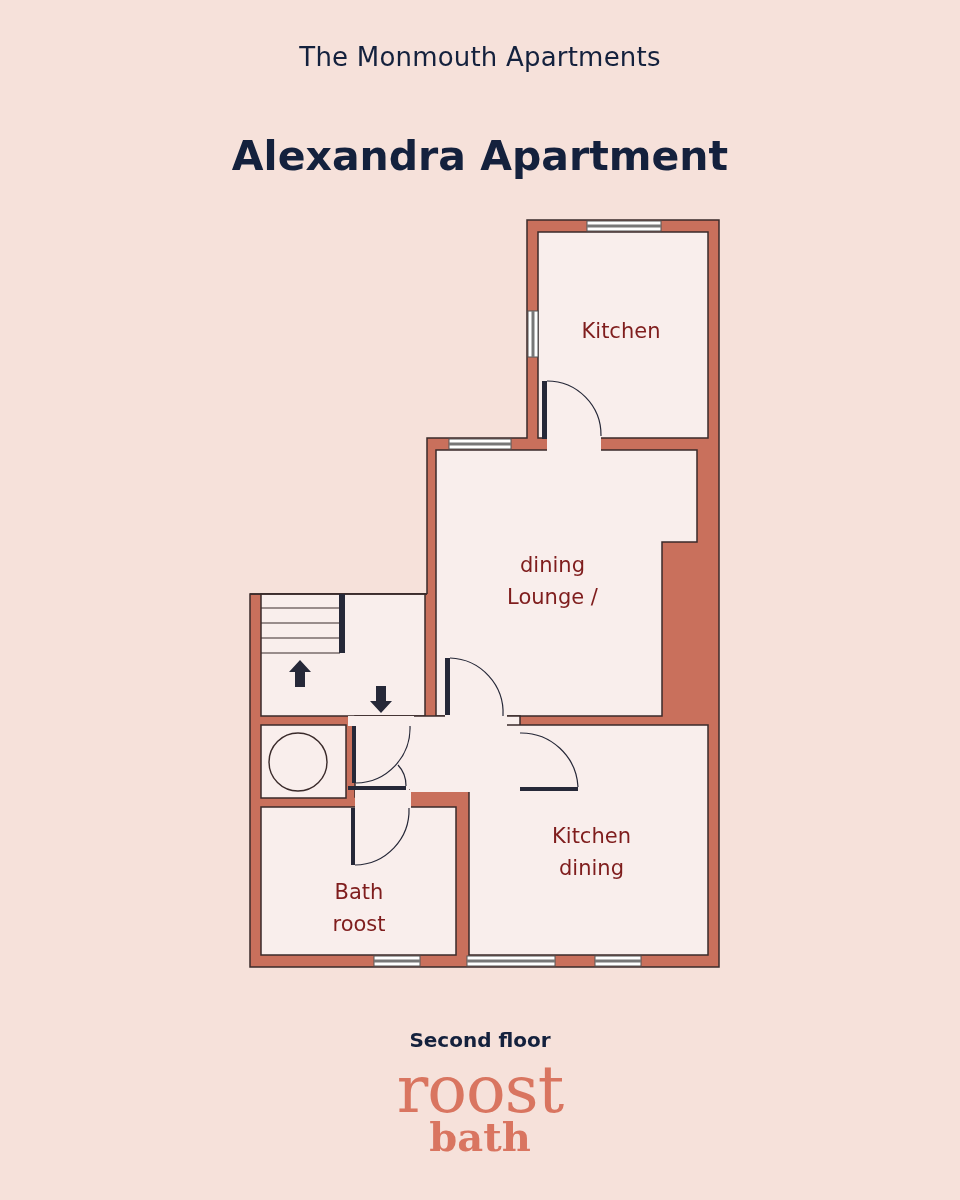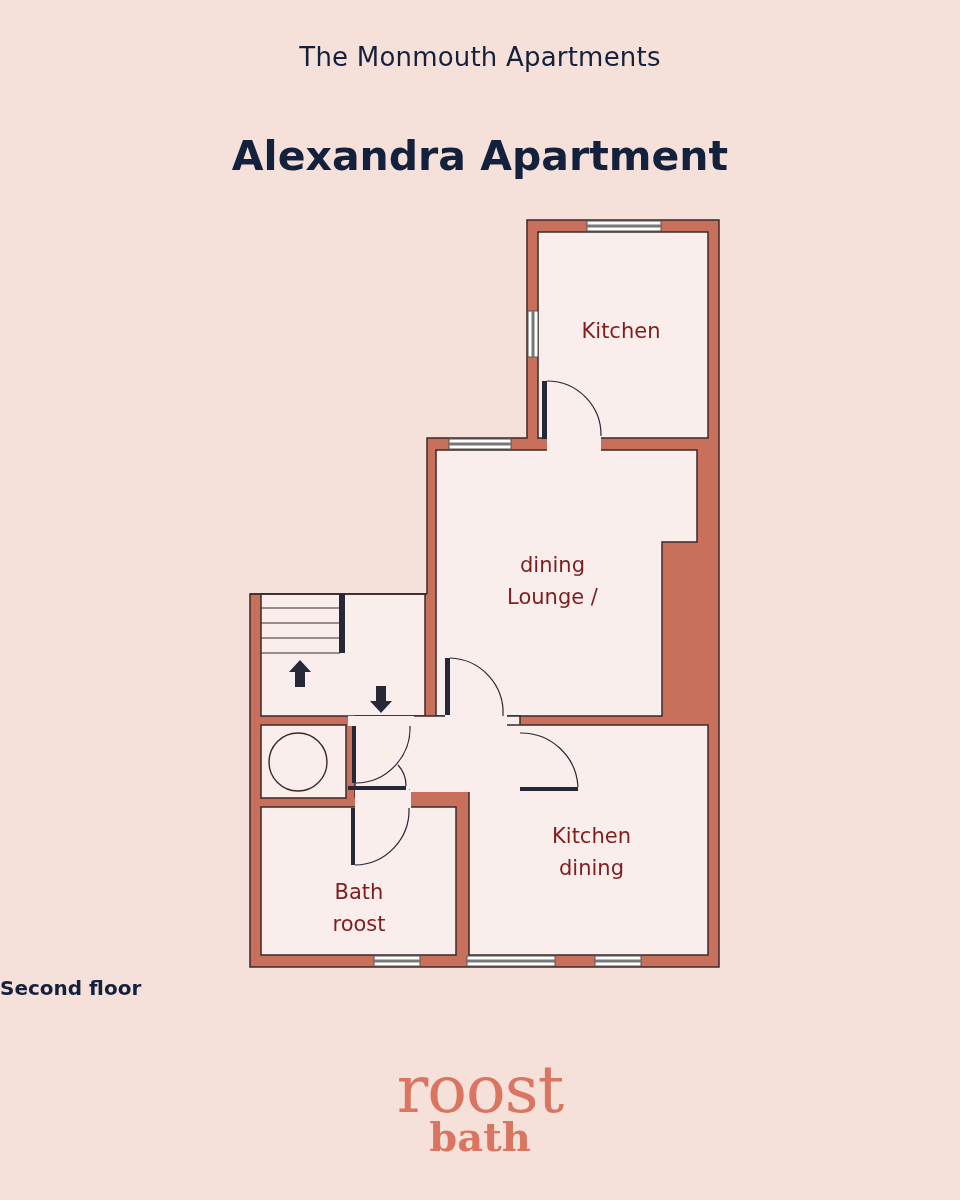--- a/index.html
+++ b/index.html
@@ -23,22 +23,22 @@
     margin-top: 44px;
   }
   .plan {
     position: absolute; left: 0; top: 0; width: 960px; height: 1200px;
   }
   .room-label {
     position: absolute; text-align: center; font-size: 21px;
     line-height: 32px; color: #7f1d1d; font-family: "DejaVu Sans", sans-serif;
   }
   .floor-label {
-    position: absolute; left: 0; top: 976px; width: 960px;
-    text-align: left; font-size: 20px; font-weight: 700; color: #14213d;
+    position: absolute; left: 0; top: 1028px; width: 960px;
+    text-align: center; font-size: 20px; font-weight: 700; color: #14213d;
   }
   .logo-main {
     position: absolute; left: 0; top: 1050px; width: 960px;
     text-align: center; font-family: "DejaVu Serif", "Liberation Serif", serif;
     font-size: 66px; color: #d97560; letter-spacing: -1px; line-height: 80px;
   }
   .logo-sub {
     position: absolute; left: 0; top: 1112px; width: 960px;
     text-align: center; font-family: "DejaVu Serif", "Liberation Serif", serif;
     font-weight: 700; font-size: 40px; color: #d97560; line-height: 50px;

